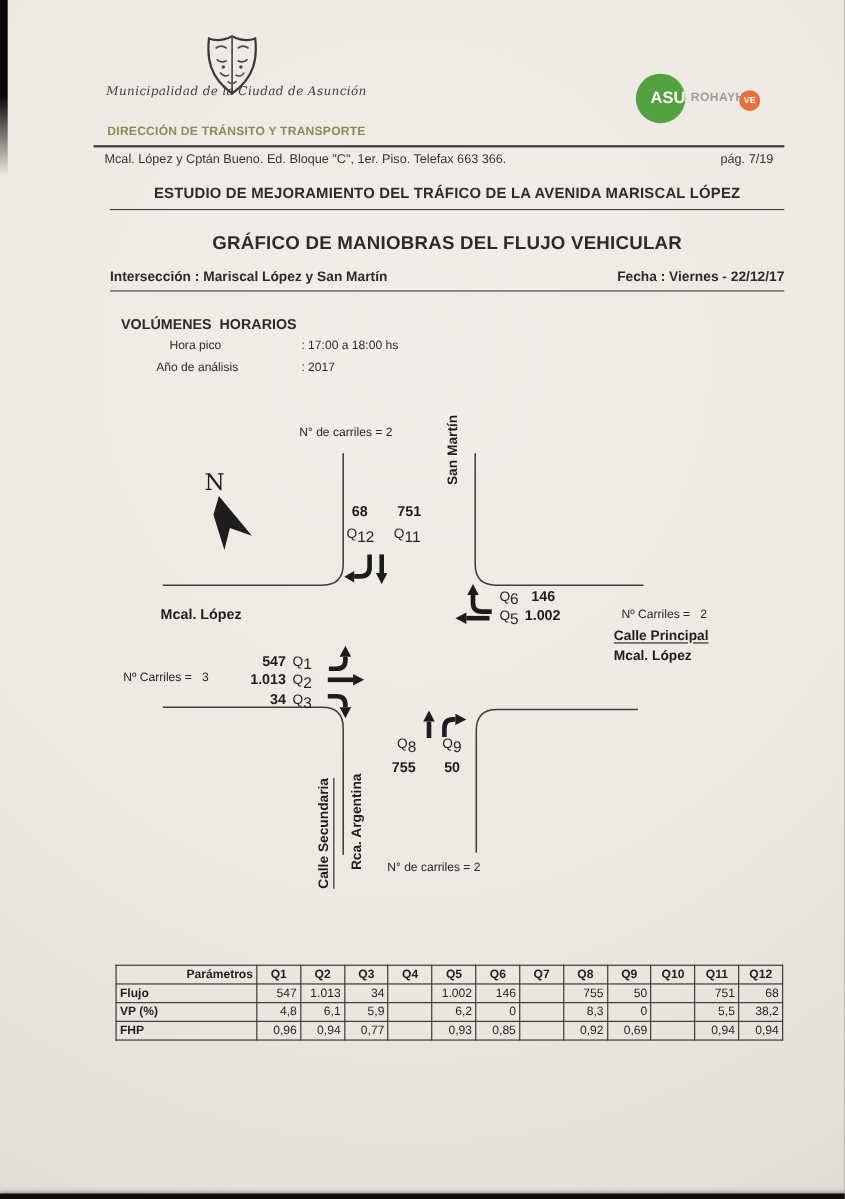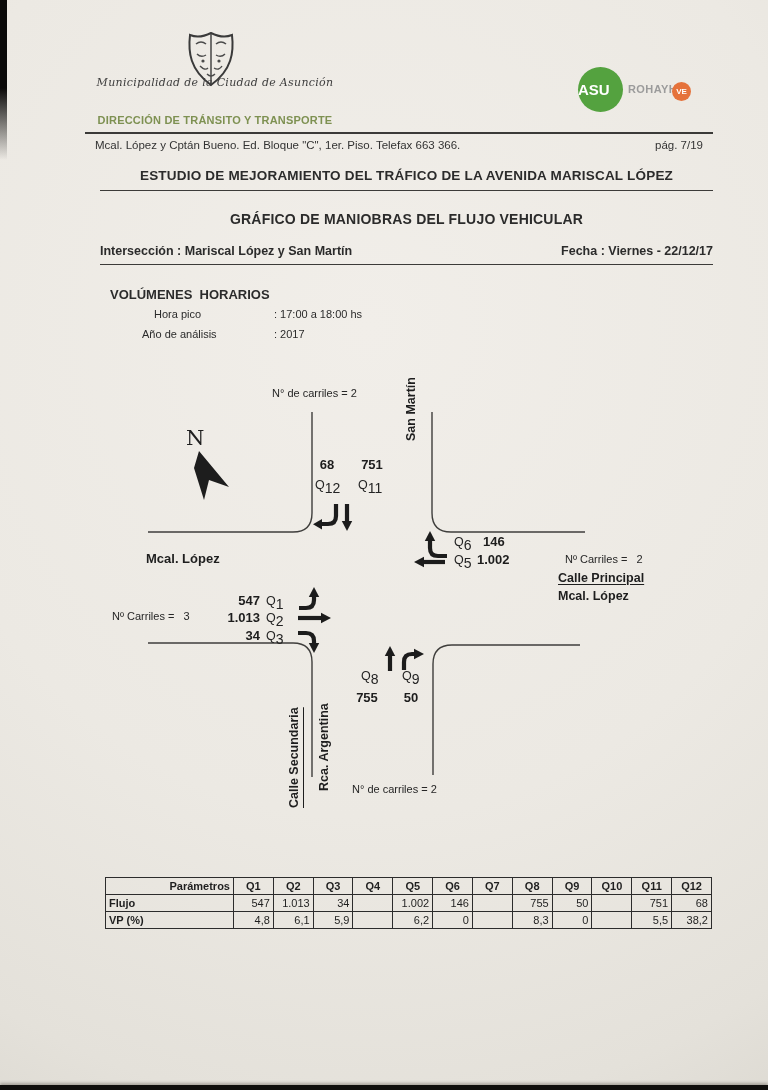--- a/index.html
+++ b/index.html
@@ -26,28 +26,28 @@
 
   
   .script-title { font-family:"DejaVu Serif", serif; font-style:italic; font-size:11px;
     letter-spacing:.3px; color:#3d3d3d; }
   .dir1 { font-size:11.5px; letter-spacing:.2px; }
   .dir2 { font-size:11px; letter-spacing:.2px; }
   .hrule { height:1.6px; background:#3b3a38; }
   .addr { font-size:11.5px; color:#333; }
 
   .asu-circle { width:45px; height:45px; border-radius:50%; display:flex;
-    align-items:center; justify-content:flex-start; color:#fff; font-weight:bold; font-size:15px; }
+    align-items:center; justify-content:flex-end; color:#fff; font-weight:bold; font-size:15px; }
   .ve-circle { width:19px; height:19px; border-radius:50%; display:inline-flex;
     align-items:center; justify-content:center; color:#fff; font-weight:bold; font-size:8px; }
   .rohayhu { font-size:11px; font-weight:bold; letter-spacing:.4px; }
 
   
   .title1 { font-size:13.5px; border-bottom:1.6px solid #3c3b39; padding-bottom:7px; letter-spacing:.2px; }
-  .title2 { font-size:14px; letter-spacing:.2px; }
+  .title2 { font-size:17px; letter-spacing:.2px; }
   .inforow { font-size:12.5px; border-bottom:1.6px solid #3c3b39; padding-bottom:6px;
     display:flex; justify-content:space-between; }
 
   .vol-title { font-size:13px; }
   .vol-lbl, .vol-val { font-size:11px;margin-left:44px; }
 
   
   .lbl11 { font-size:11px; white-space:pre; color:#262626; }
   .qnum { font-weight:bold; font-size:13px; color:#1d1d1d; }
   .qlab { font-size:12.5px; color:#242424; }
@@ -252,16 +252,31 @@
       <td class="num"></td>
       <td class="num">6,2</td>
       <td class="num">0</td>
       <td class="num"></td>
       <td class="num">8,3</td>
       <td class="num">0</td>
       <td class="num"></td>
       <td class="num">5,5</td>
       <td class="num">38,2</td>
     </tr>
+    <tr>
+      <td class="lab">FHP</td>
+      <td class="num">0,96</td>
+      <td class="num">0,94</td>
+      <td class="num">0,77</td>
+      <td class="num"></td>
+      <td class="num">0,93</td>
+      <td class="num">0,85</td>
+      <td class="num"></td>
+      <td class="num">0,92</td>
+      <td class="num">0,69</td>
+      <td class="num"></td>
+      <td class="num">0,94</td>
+      <td class="num">0,94</td>
+    </tr>
   </tbody>
     </table>
 
 </div>
 
 </body></html>

